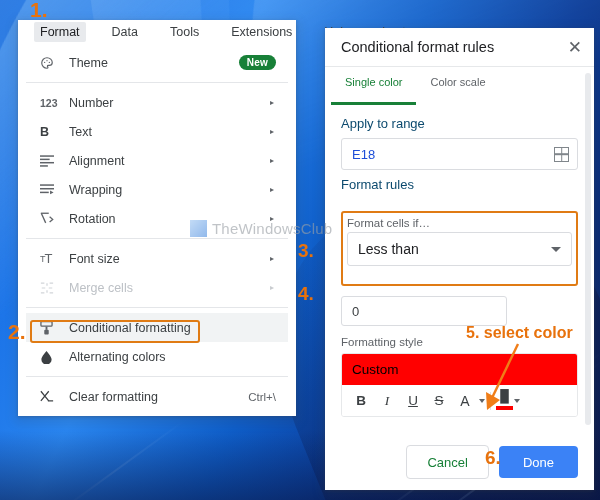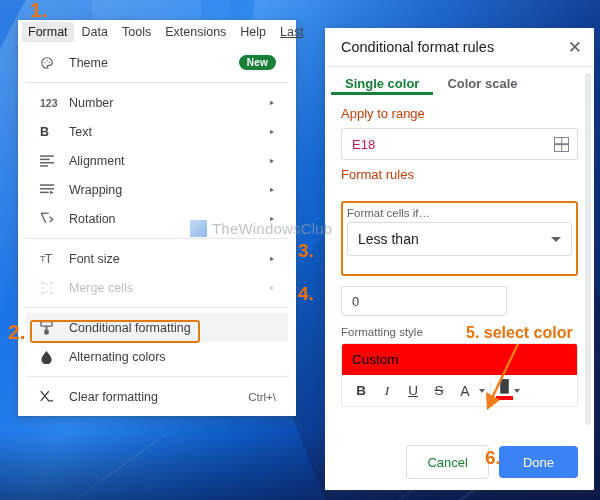--- a/index.html
+++ b/index.html
@@ -36,22 +36,22 @@
   #wallpaper .b4{width:170px;left:30px;top:470px;opacity:.45;}
   #wallpaper .darkband{position:absolute;left:0;right:0;bottom:0;height:70px;
     background:linear-gradient(180deg,rgba(8,20,65,0),rgba(8,20,65,.55));}
 
   
   #menu{
     position:absolute;left:18px;top:20px;width:278px;
     background:#fff;z-index:5;
     box-shadow:0 1px 3px rgba(60,64,67,.3),0 4px 10px 3px rgba(60,64,67,.15);
   }
-  .menubar{height:24px;display:flex;align-items:center;gap:14px;
-    padding:0 10px;font-size:12.5px;color:#3c4043;position:relative;}
+  .menubar{height:24px;display:flex;align-items:center;gap:32px;
+    padding:0 10px;font-size:12.5px;color:#3c4043;position:relative;margin-left:12px;}
   .menubar .mb{white-space:nowrap;}
   .menubar .mb.active{background:#e8eaed;padding:3px 6px;margin:0 -6px;border-radius:2px;color:#202124;}
   .menubar .mb.link{color:#3c4043;text-decoration:underline;}
   .menu-body{padding:4px 8px 5px;}
   .mi{display:flex;align-items:center;height:29px;padding:0 12px 0 14px;
       font-size:12.5px;color:#3c4043;position:relative;}
   .mi .ic{width:22px;flex:0 0 22px;display:flex;align-items:center;justify-content:flex-start;
           color:#5f6368;font-size:12px;}
   .mi .lbl{flex:1;padding-left:7px;}
   .mi .arrow{color:#5f6368;font-size:8px;margin-left:auto;padding-right:2px;}
@@ -68,27 +68,27 @@
 
   
   #panel{position:absolute;left:325px;top:28px;width:269px;height:462px;
     background:#fff;z-index:6;
     box-shadow:0 1px 3px rgba(60,64,67,.3),0 4px 10px 3px rgba(60,64,67,.15);}
   .p-head{height:38px;display:flex;align-items:center;justify-content:space-between;
     padding:0 12px 0 16px;border-bottom:1px solid #e6e8ea;}
   .p-title{font-size:14.5px;color:#202124;}
   .p-close{font-size:17px;color:#5f6368;line-height:1;cursor:pointer;}
   .tabs{display:flex;padding:0 6px;}
-  .tab{flex:0 0 auto;padding:9px 14px 1px;font-size:13px;color:#5f6368;text-align:center;font-weight:bold;}
+  .tab{flex:0 0 auto;padding:9px 14px 14px;font-size:11px;color:#5f6368;text-align:center;}
   .tab.sel{color:#188038;border-bottom:3px solid #188038;}
   .p-body{padding:4px 16px 0;position:relative;}
-  .lbl-sec{font-size:13px;color:#c2410c;margin:7px 0 7px;}
+  .lbl-sec{font-size:13px;color:#0c4a6e;margin:7px 0 7px;}
   .lbl-small{font-size:11.5px;color:#5f6368;margin:0 0 3px;}
   .range-box{height:30px;border:1px solid #dadce0;border-radius:3px;display:flex;
-     align-items:center;padding:0 8px 0 10px;font-size:13px;color:#be185d;}
+     align-items:center;padding:0 8px 0 10px;font-size:13px;color:#1d4ed8;}
   .range-box .val{flex:1;}
   .grid-ic{width:15px;height:15px;border:1.6px solid #80868b;box-sizing:border-box;
      position:relative;}
   .grid-ic:before{content:"";position:absolute;left:0;right:0;top:50%;height:1.6px;
      background:#80868b;transform:translateY(-50%);}
   .grid-ic:after{content:"";position:absolute;top:0;bottom:0;left:50%;width:1.6px;
      background:#80868b;transform:translateX(-50%);}
   .cond-wrap{position:relative;margin-top:19px;padding:6px 6px 20px;}
   .cond-outline{position:absolute;inset:0;border:2px solid #e07b14;border-radius:3px;
      box-sizing:border-box;pointer-events:none;}

